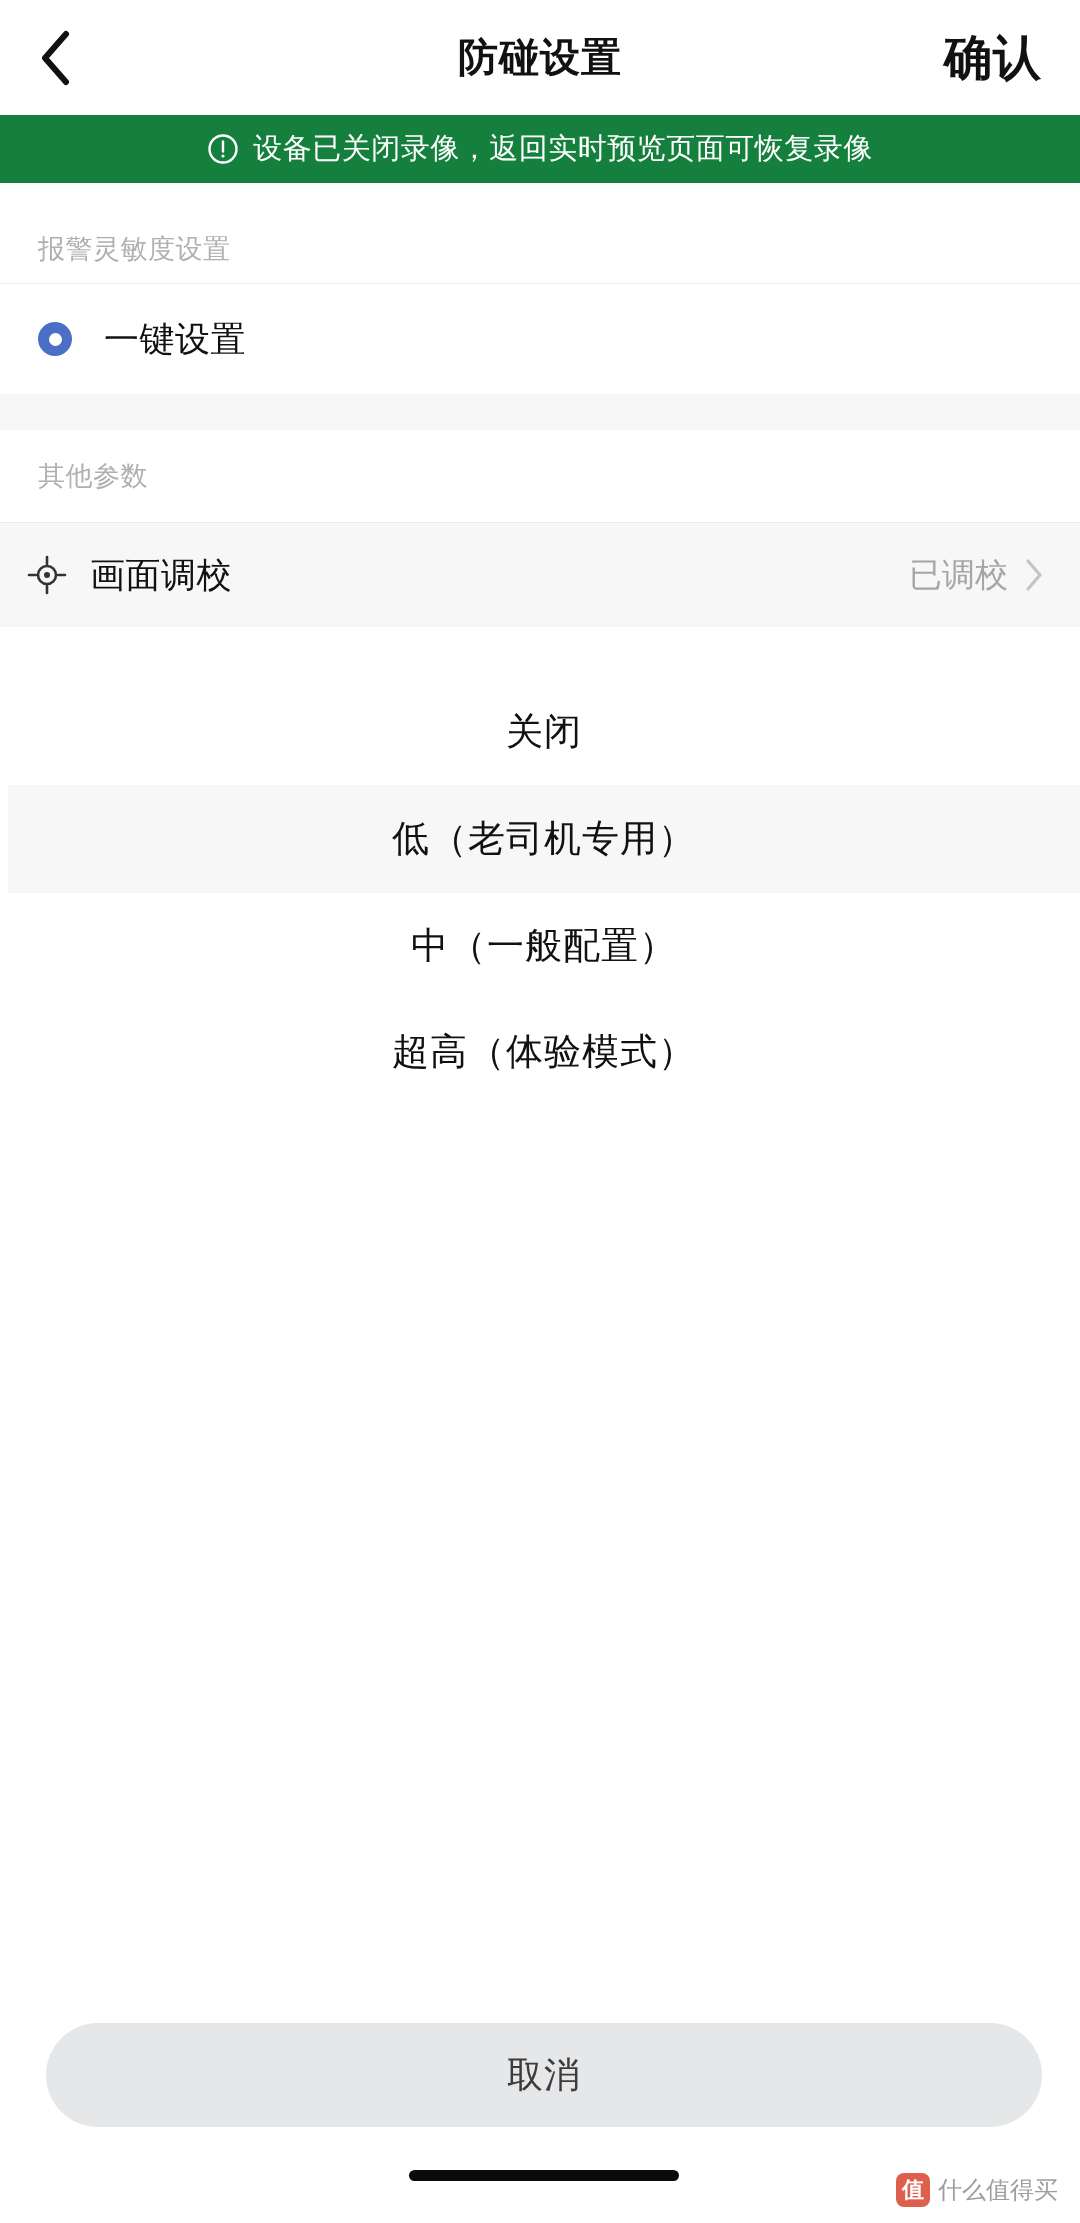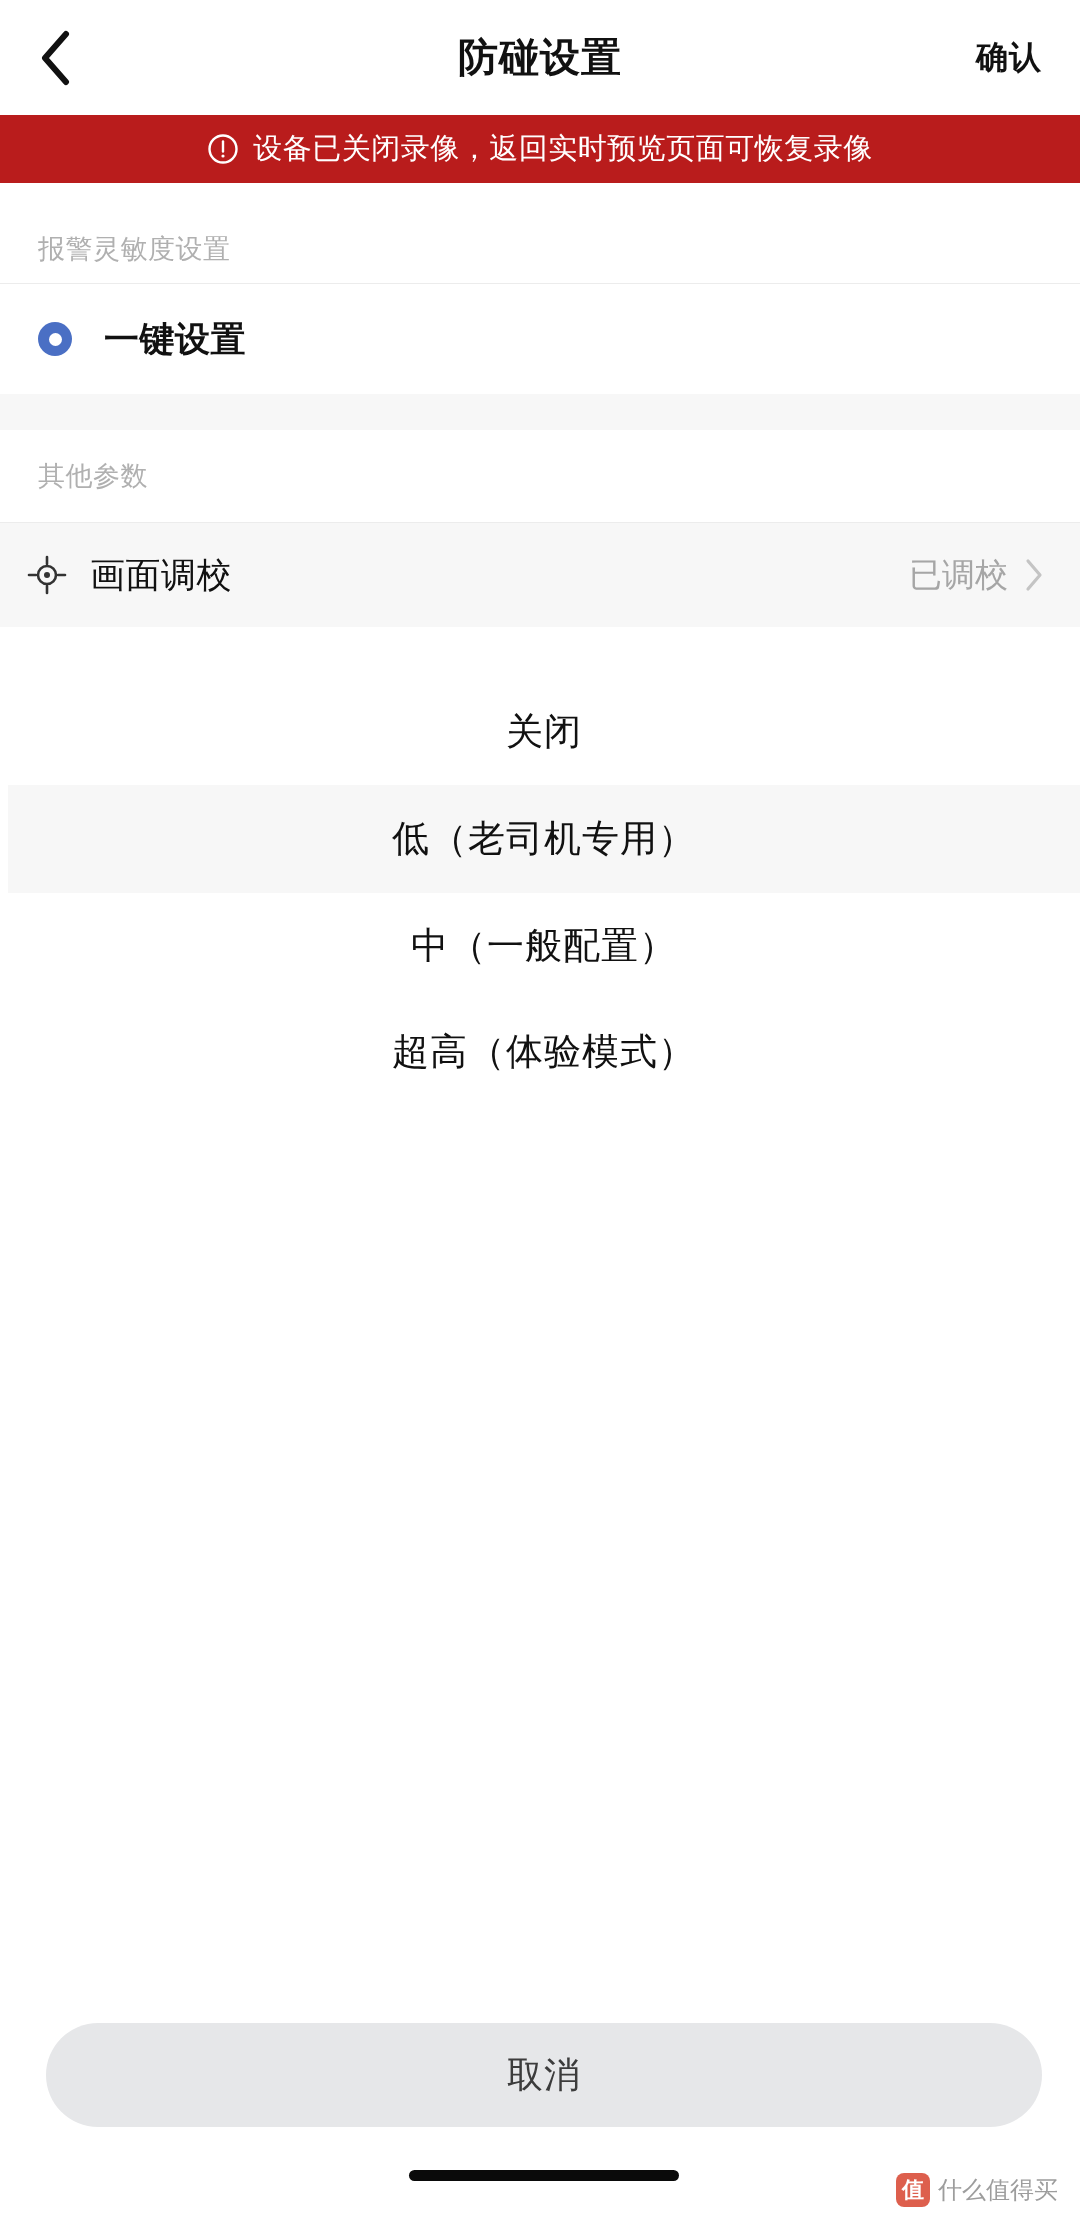--- a/index.html
+++ b/index.html
@@ -52,32 +52,32 @@
     right: 0;
     text-align: center;
     font-size: 40px;
     font-weight: 700;
     letter-spacing: 1px;
     color: #111111;
     pointer-events: none;
   }
   .nav-action {
     margin-left: auto;
-    font-size: 32px;
+    font-size: 48px;
     font-weight: 700;
     color: #111111;
     cursor: pointer;
     letter-spacing: 1px;
   }
 
   
   .banner {
     height: 68px;
     flex: 0 0 68px;
-    background: #b91c1c;
+    background: #15803d;
     display: flex;
     align-items: center;
     justify-content: center;
     gap: 14px;
     color: #ffffff;
   }
   .banner-icon {
     width: 32px;
     height: 32px;
     flex: 0 0 32px;
@@ -148,21 +148,20 @@
     border-radius: 50%;
   }
   .radio.unchecked {
     background: transparent;
     border: 4px solid #bdbdbd;
   }
   .radio-label {
     font-size: 35px;
     color: #111111;
     letter-spacing: 0.5px;
-    font-weight: bold;
   }
 
   .value-row {
     height: 108px;
     display: flex;
     align-items: center;
     padding: 0 36px 0 68px;
     box-sizing: border-box;
     cursor: pointer;
   }

